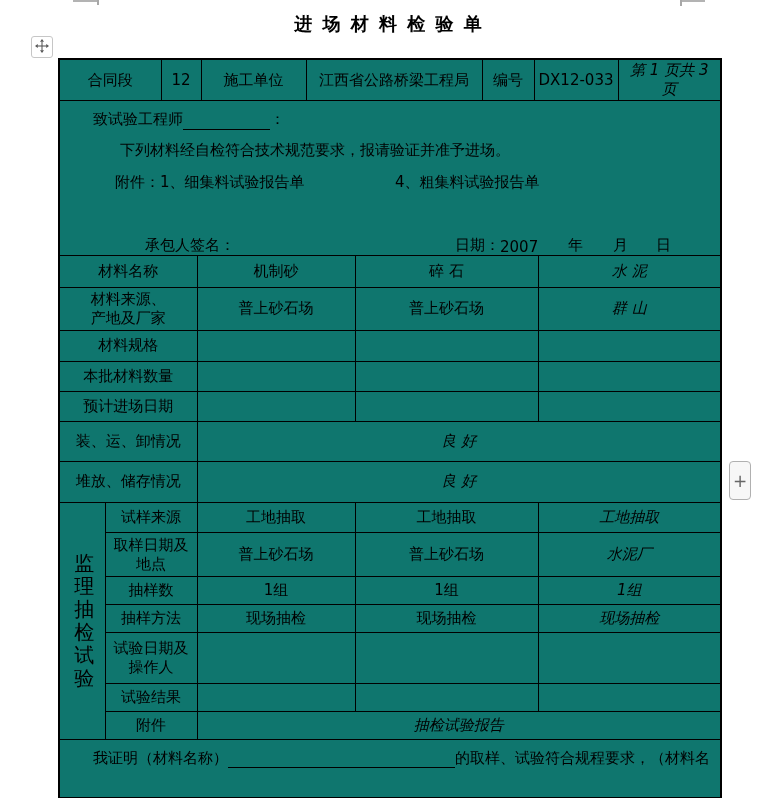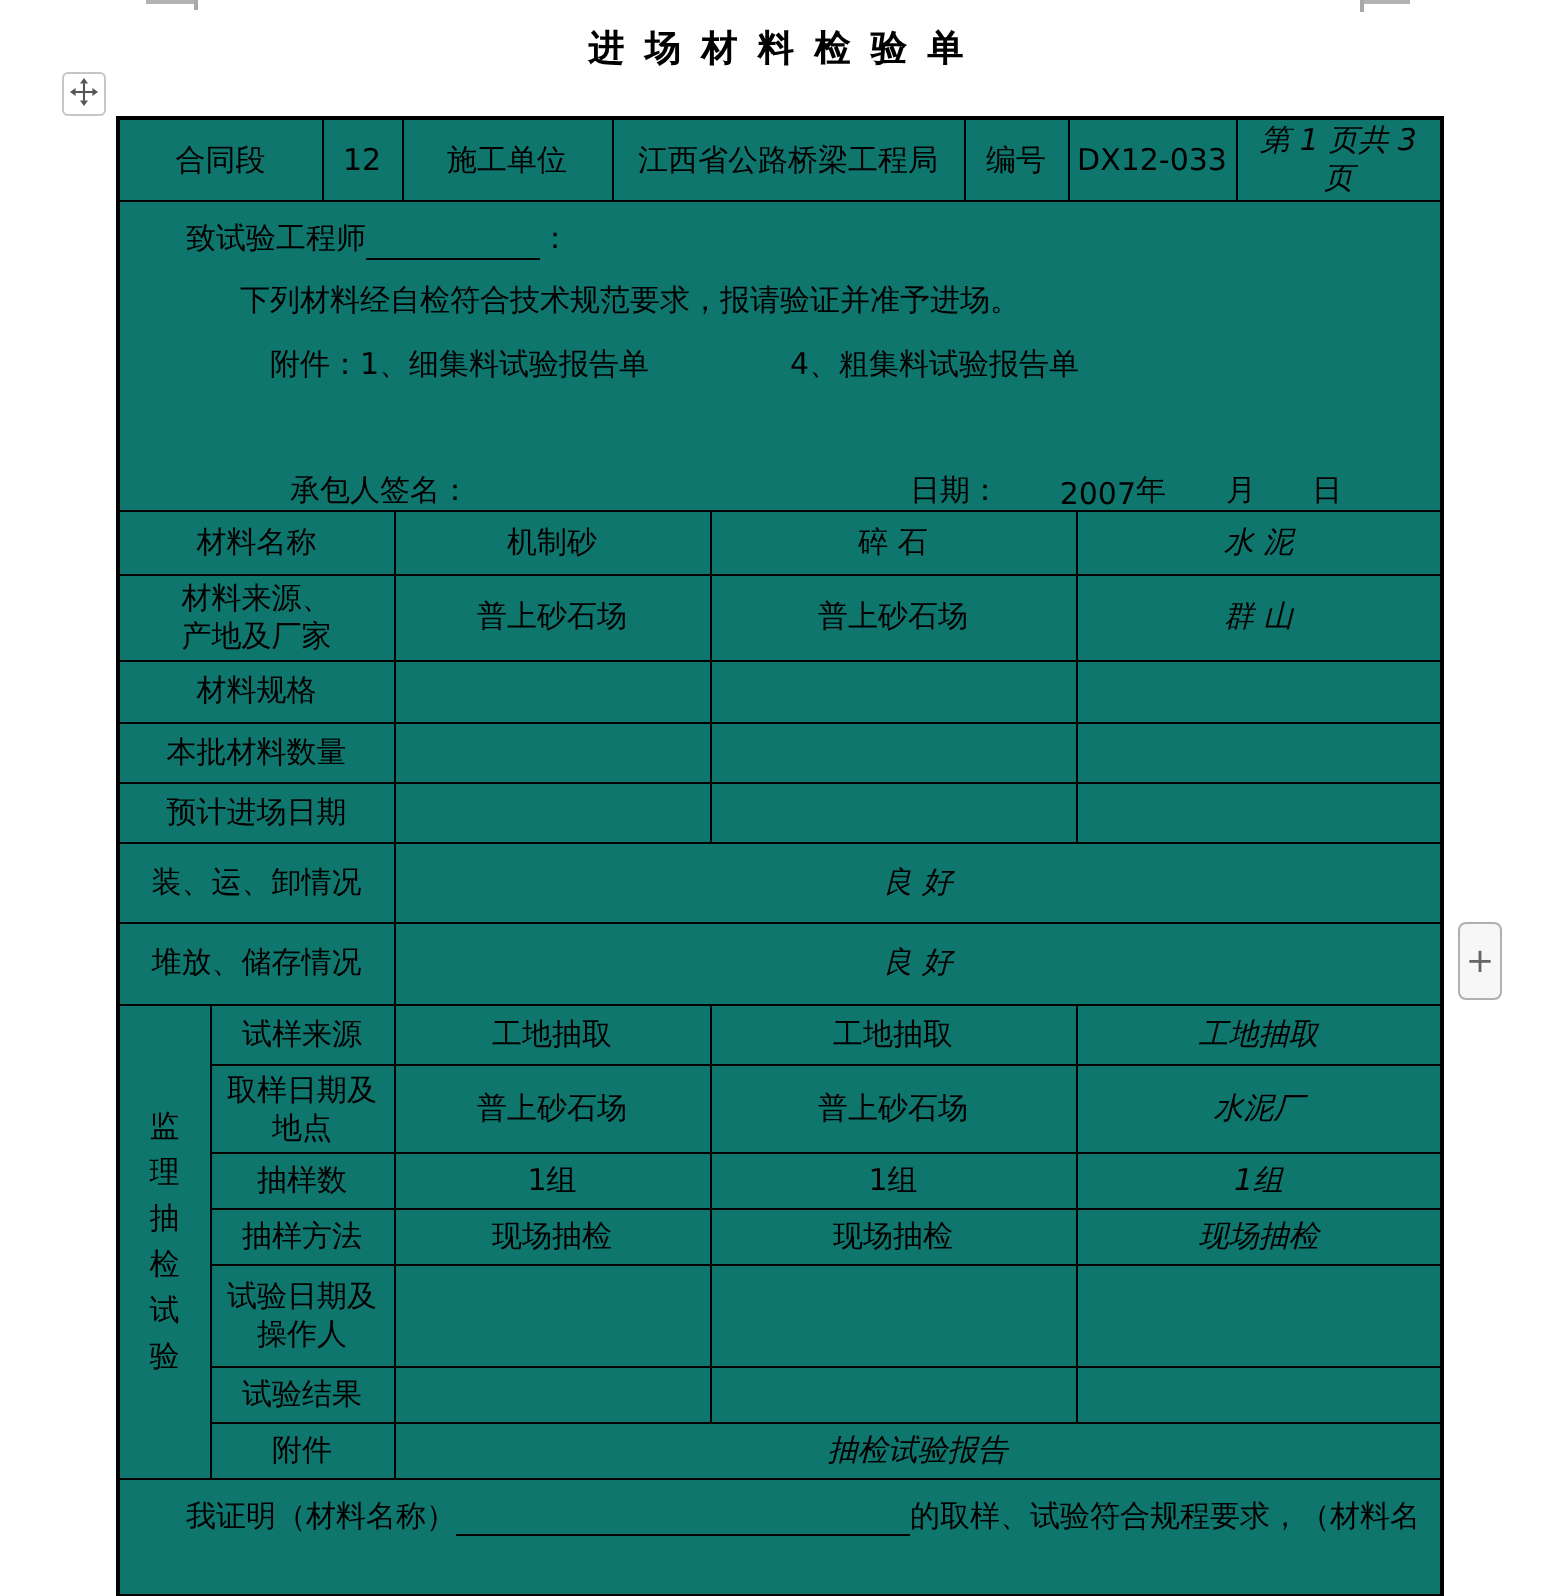--- a/index.html
+++ b/index.html
@@ -33,23 +33,23 @@
     padding:1px 2px; overflow:hidden; line-height:19px; }
   table tr td:first-child { border-left:none; }
   table tr td:last-child  { border-right:none;font-style:italic; }
   table.nt tr:first-child td { border-top:none; }
   .lbl { white-space:pre-line; }
 
   .notice { position:relative; height:155px; border-bottom:1.4px solid #000;
     font-size:15px; overflow:hidden; }
   .nline { position:absolute; white-space:nowrap; height:22px; line-height:22px; }
   .blk { display:inline-block; border-bottom:1.4px solid #000; height:18px;
-    vertical-align:bottom; text-align:right; line-height:18px; }
-
-  .vtext { width:16px; margin:0 auto; word-break:break-all; line-height:23px; font-size:15px; }
+    vertical-align:bottom; text-align:left; line-height:18px; }
+
+  .vtext { width:16px; margin:0 auto; word-break:break-all; line-height:23px; font-size:20px; }
 
   .certify { position:relative; height:34px; padding:8px 0 0 33px; font-size:15px;
     white-space:nowrap; overflow:hidden; }
   .certify .blk { height:20px; }
 </style>
 </head>
 <body>
 
 <div class="page">
 
@@ -104,21 +104,21 @@
         <td>第 1 页共 3 页</td>
       </tr>
     </tbody>
       </table>
 
     <div class="notice">
       <div class="nline" style="left:33px; top:7px;">
         <span>致试验工程师</span><span class="blk" style="width:87px"></span><span>：</span>
       </div>
       <div class="nline" style="left:60px; top:38px;">下列材料经自检符合技术规范要求，报请验证并准予进场。</div>
-      <div class="nline" style="left:75px; top:70px;">
+      <div class="nline" style="left:55px; top:70px;">
         <span>附件：</span><span>1、细集料试验报告单</span>
       </div>
       <div class="nline" style="left:335px; top:70px;">4、粗集料试验报告单</div>
       <div class="nline" style="left:85px; top:133px;">
         <span>承包人签名：</span><span class="blk" style="width:95px"></span>
       </div>
       <div class="nline" style="left:395px; top:133px;">
         <span>日期：</span><span class="blk" style="width:68px">2007</span><span>年</span><span class="blk" style="width:30px"></span><span>月</span><span class="blk" style="width:28px"></span><span>日</span>
       </div>
     </div>

